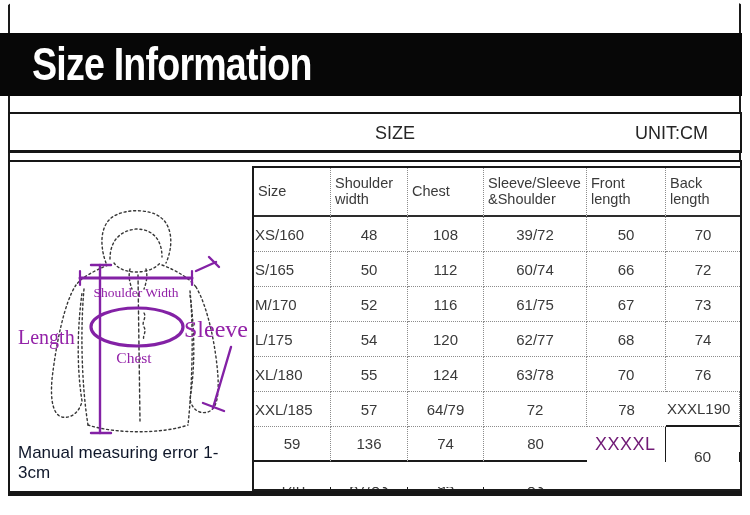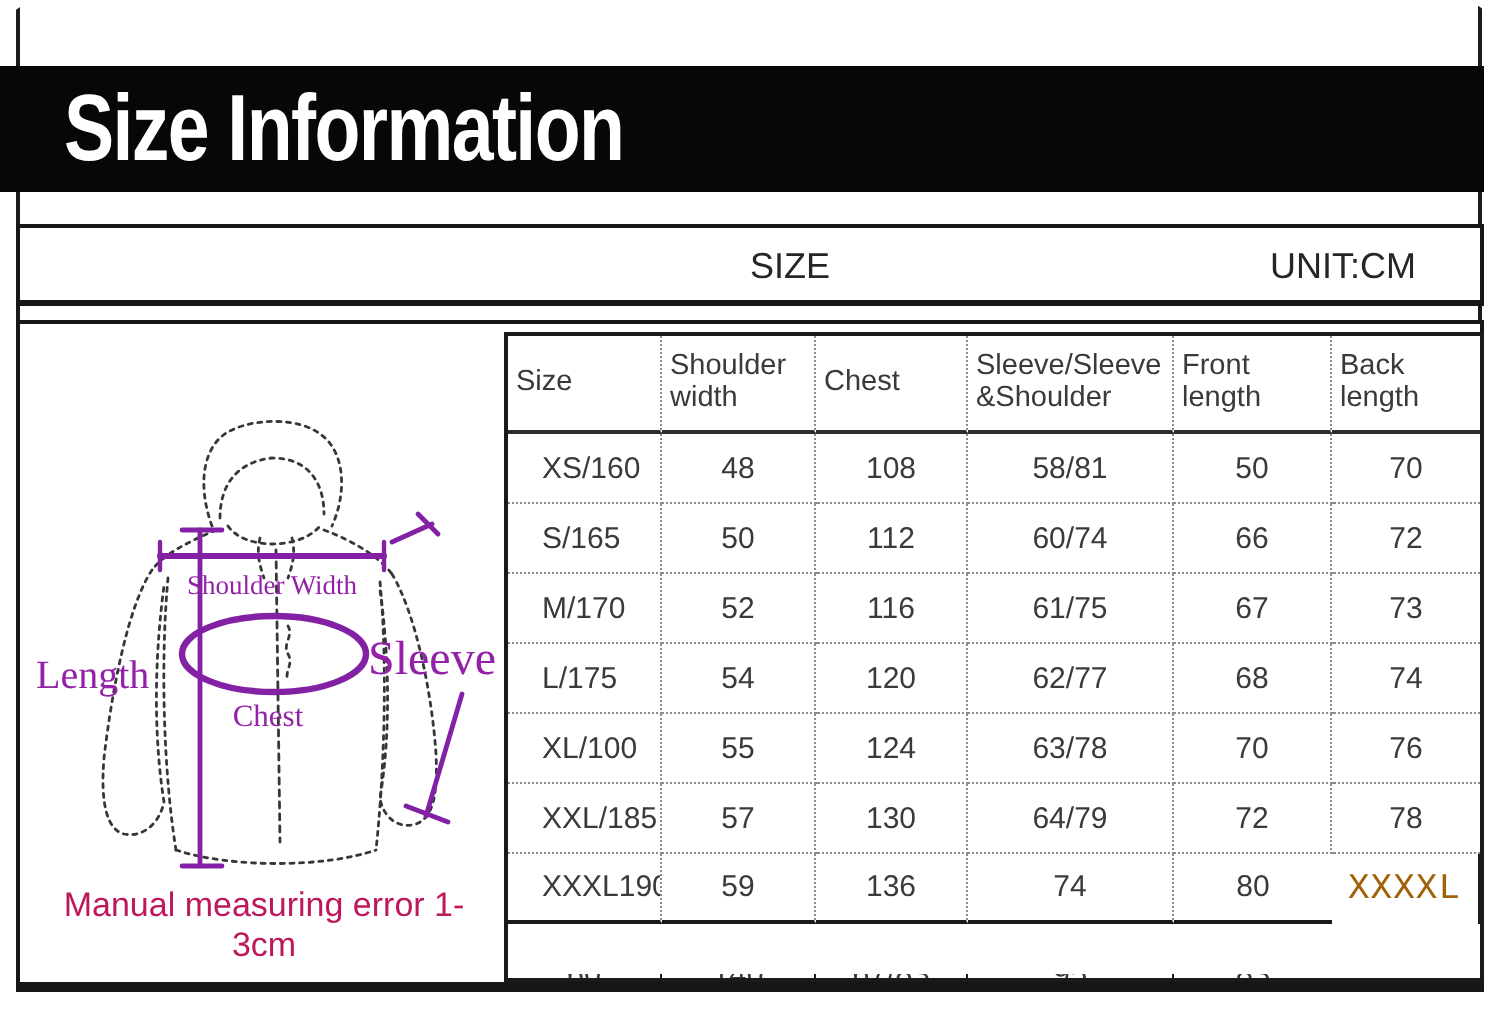--- a/index.html
+++ b/index.html
@@ -15,38 +15,38 @@
 
   .size-band{position:absolute;left:8px;top:112px;width:734px;height:41px;box-sizing:border-box;
        border-top:2px solid #161616;border-bottom:3px solid #161616;
        border-left:2px solid #161616;border-right:2px solid #161616;background:#fff;z-index:2;}
   .size-band .lbl{position:absolute;top:9px;font-size:18px;color:#262626;}
 
   .content-box{position:absolute;left:8px;top:160px;width:734px;height:336px;box-sizing:border-box;
        border:2px solid #161616;border-bottom-width:5px;background:#fff;z-index:1;}
 
   .diagram{position:absolute;left:10px;top:163px;z-index:3;}
-  .note{position:absolute;left:18px;top:443px;width:228px;text-align:center;
-       font-size:17px;color:#be185d;z-index:3;}
+  .note{position:absolute;left:18px;top:443px;width:228px;
+       font-size:17px;color:#0f172a;z-index:3;}
 
   .tbl{position:absolute;left:252px;top:166px;width:490px;height:325px;box-sizing:border-box;
        border:2px solid #1a1a1a;background:#fff;display:grid;z-index:3;
        grid-template-columns:77px 77px 76px 103px 79px 1fr;
        grid-template-rows:49px repeat(7,35px) 1fr;}
   .cell{display:flex;align-items:center;font-size:15px;color:#3a3a3a;box-sizing:border-box;overflow:hidden;}
   .hdr{padding:2px 0 2px 4px;line-height:1.1;font-size:14.5px;}
   .num{justify-content:center;}
-  .sz{padding-left:17px;}
+  .sz{padding-left:1px;}
   .br{border-right:1px dotted #8c8c8c;}
   .bb{border-bottom:1px dotted #8c8c8c;}
   .bbs{border-bottom:2px solid #2d2d2d;}
   .bbs2{border-bottom:2px solid #1a1a1a;text-align:right;}
   .brs{border-right:1px solid #1a1a1a;}
   .xnum{font-size:15.5px;margin-top:25px;}
-  .xsz{font-size:18px;color:#a16207;padding-left:8px;letter-spacing:0.5px;font-family:Liberation Mono, monospace;}
+  .xsz{font-size:18px;color:#701a75;padding-left:8px;letter-spacing:0.5px;}
 
   .serif-label{font-family:"Liberation Serif",serif;}
 </style>
 </head>
 <body>
 
 <div id="app">
 
   <div class="vedge" style="left:8px;top:0;height:160px;"></div>
   <div class="vedge" style="left:739px;top:0;height:160px;"></div>
@@ -115,21 +115,21 @@
     <div class="cell hdr br bbs">Size</div>
     <div class="cell hdr br bbs">Shoulder width</div>
     <div class="cell hdr br bbs">Chest</div>
     <div class="cell hdr br bbs">Sleeve/Sleeve &amp;Shoulder</div>
     <div class="cell hdr br bbs">Front length</div>
     <div class="cell hdr bbs">Back length</div>
 
     <div class="cell sz br bb">XS/160</div>
     <div class="cell num br bb">48</div>
     <div class="cell num br bb">108</div>
-    <div class="cell num br bb">58/81</div>
+    <div class="cell num br bb">39/72</div>
     <div class="cell num br bb">50</div>
     <div class="cell num bb">70</div>
 
     <div class="cell sz br bb">S/165</div>
     <div class="cell num br bb">50</div>
     <div class="cell num br bb">112</div>
     <div class="cell num br bb">60/74</div>
     <div class="cell num br bb">66</div>
     <div class="cell num bb">72</div>
 
@@ -140,30 +140,29 @@
     <div class="cell num br bb">67</div>
     <div class="cell num bb">73</div>
 
     <div class="cell sz br bb">L/175</div>
     <div class="cell num br bb">54</div>
     <div class="cell num br bb">120</div>
     <div class="cell num br bb">62/77</div>
     <div class="cell num br bb">68</div>
     <div class="cell num bb">74</div>
 
-    <div class="cell sz br bb">XL/100</div>
+    <div class="cell sz br bb">XL/180</div>
     <div class="cell num br bb">55</div>
     <div class="cell num br bb">124</div>
     <div class="cell num br bb">63/78</div>
     <div class="cell num br bb">70</div>
     <div class="cell num bb">76</div>
 
     <div class="cell sz br bb">XXL/185</div>
     <div class="cell num br bb">57</div>
-    <div class="cell num br bb">130</div>
     <div class="cell num br bb">64/79</div>
     <div class="cell num br bb">72</div>
     <div class="cell num bb">78</div>
 
     <div class="cell sz br bbs2">XXXL190</div>
     <div class="cell num br bbs2">59</div>
     <div class="cell num br bbs2">136</div>
     <div class="cell num br bbs2">74</div>
     <div class="cell num bbs2">80</div>
 

